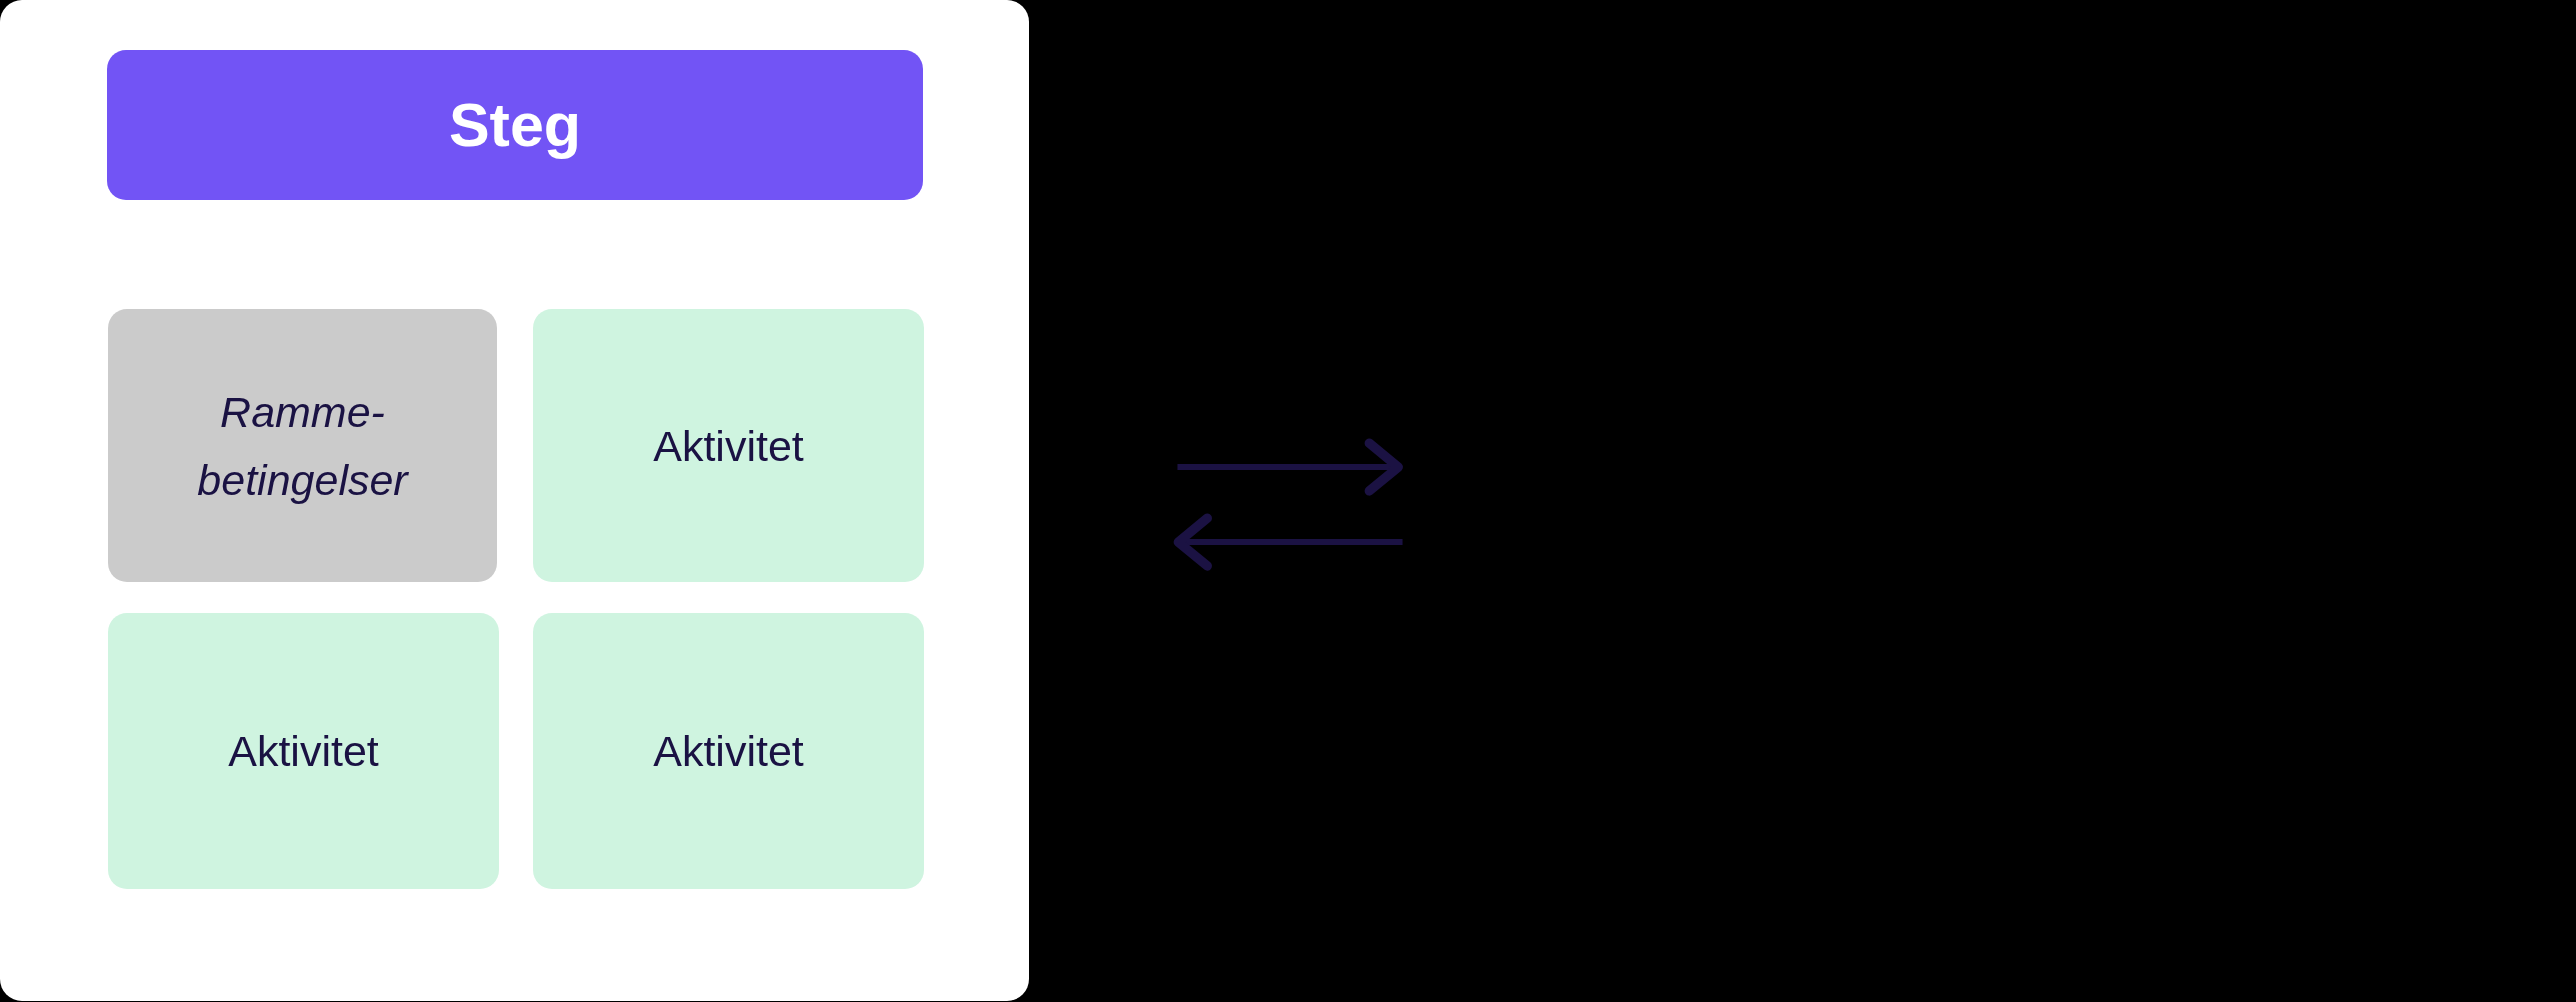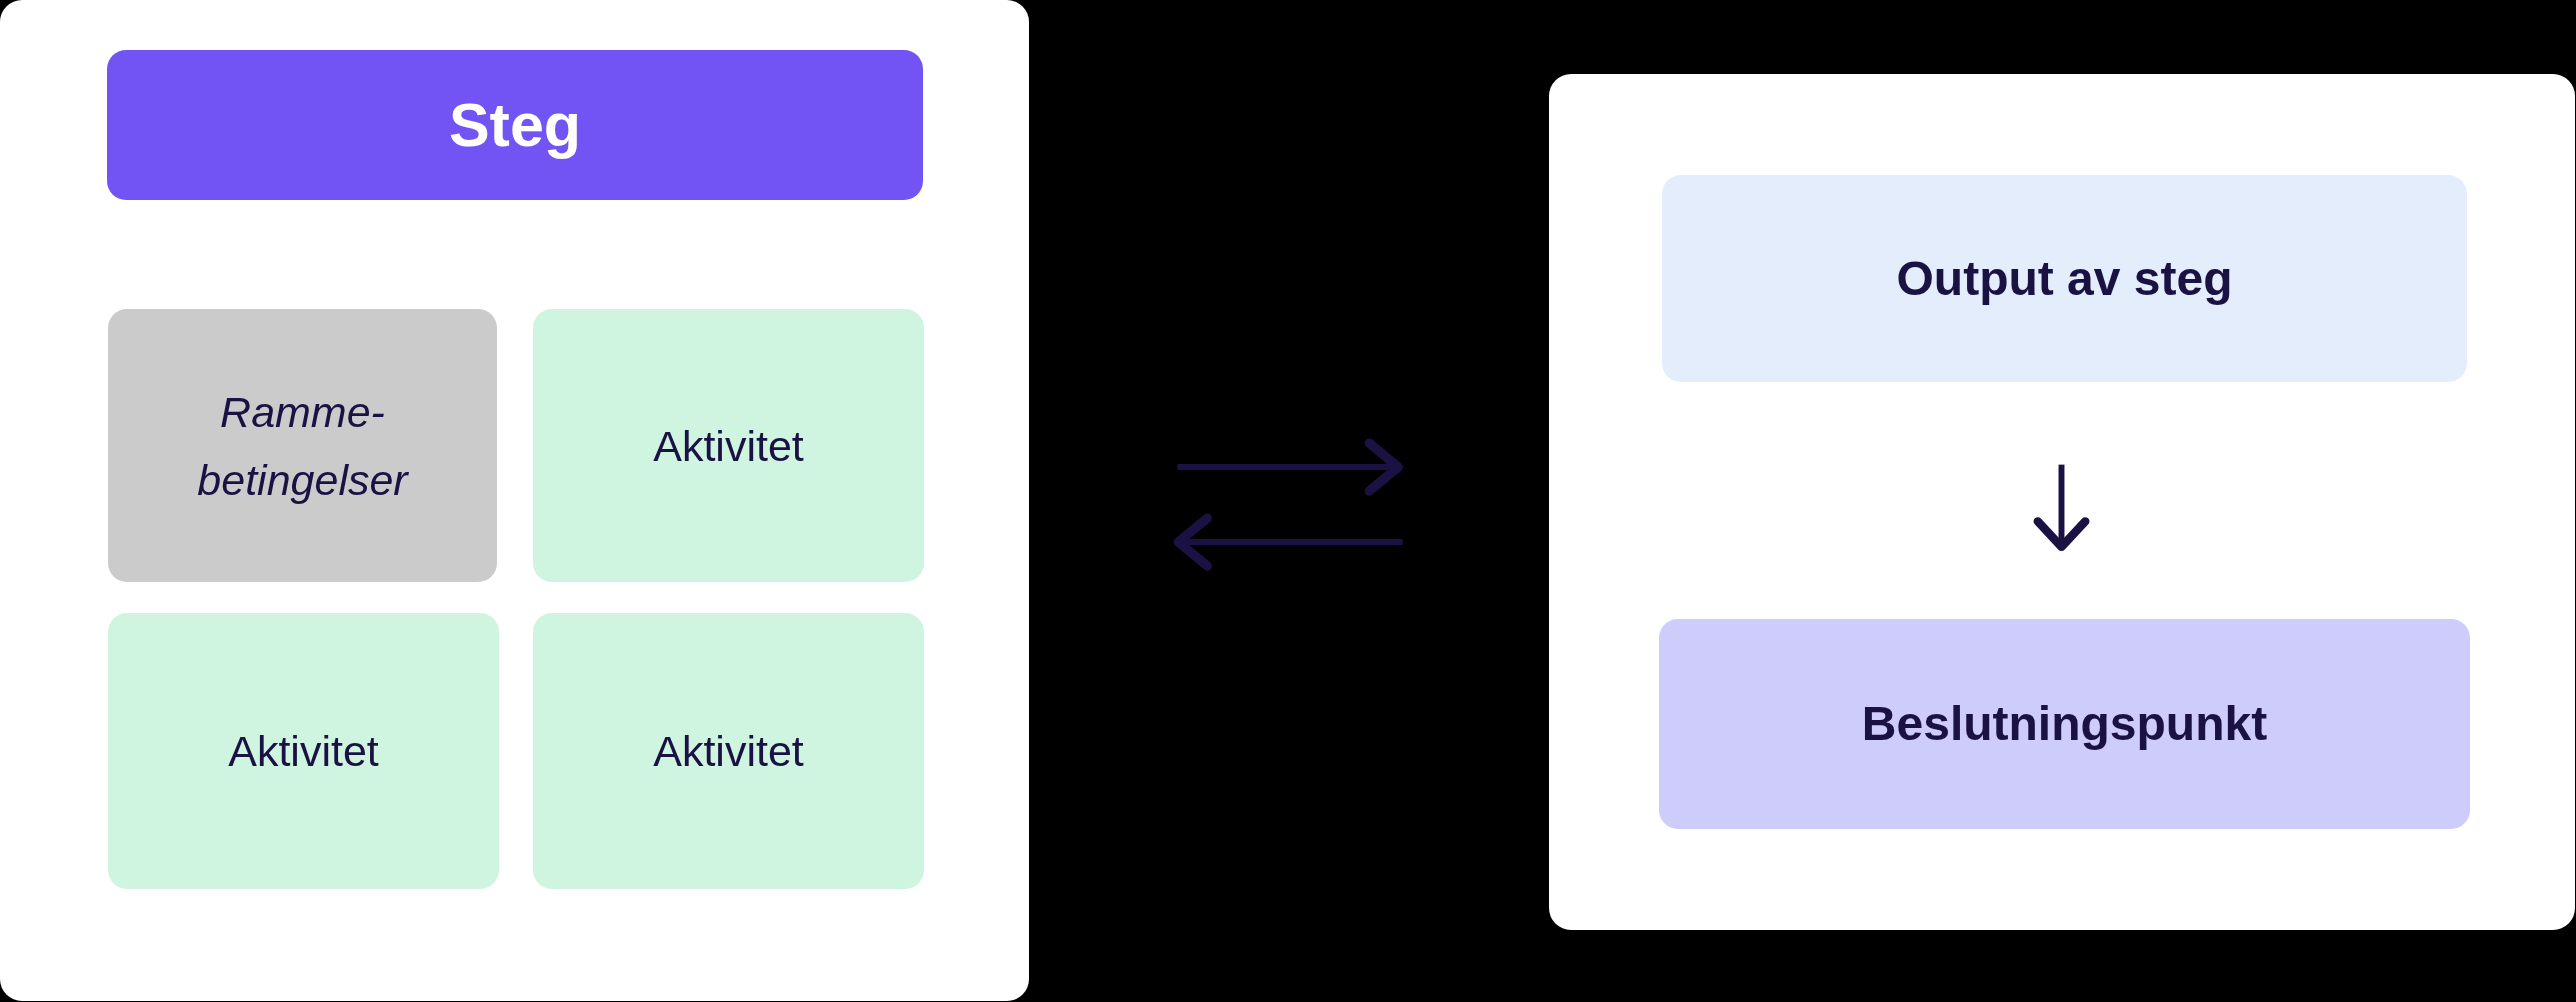--- a/index.html
+++ b/index.html
@@ -133,29 +133,15 @@
         <line x1="38" y1="47" x2="295" y2="47" stroke-width="7"></line>
         <polyline points="263,19 297,47 263,75" stroke-width="11" stroke-linecap="round" stroke-linejoin="round"></polyline>
       </g>
       <g>
         <line x1="302" y1="135" x2="44" y2="135" stroke-width="7"></line>
         <polyline points="73,107 39,135 73,163" stroke-width="11" stroke-linecap="round" stroke-linejoin="round"></polyline>
       </g>
     </svg>
   </div>
 
-  <div class="card right-card">
-    <div class="node box-output">
-      <span>Output av steg</span>
-    </div>
-    <div class="d-arrow">
-      <svg viewBox="0 0 72 112" fill="none" stroke="currentColor">
-        <line x1="36" y1="6" x2="36" y2="96" stroke-width="7"></line>
-        <polyline points="8,73 36,103 64,73" stroke-width="10" stroke-linecap="round" stroke-linejoin="round"></polyline>
-      </svg>
-    </div>
-    <div class="node box-decision">
-      <span>Beslutningspunkt</span>
-    </div>
-  </div>
 
 </div>
 
 
 </body></html>

